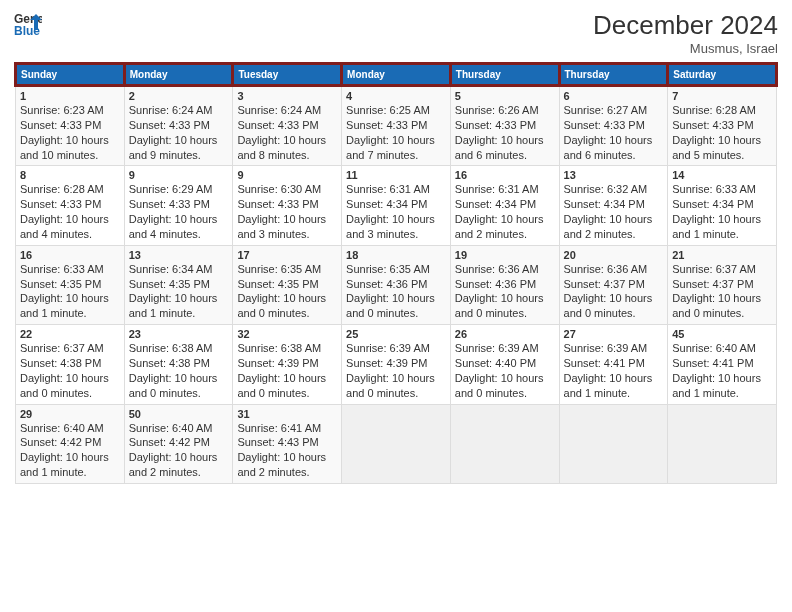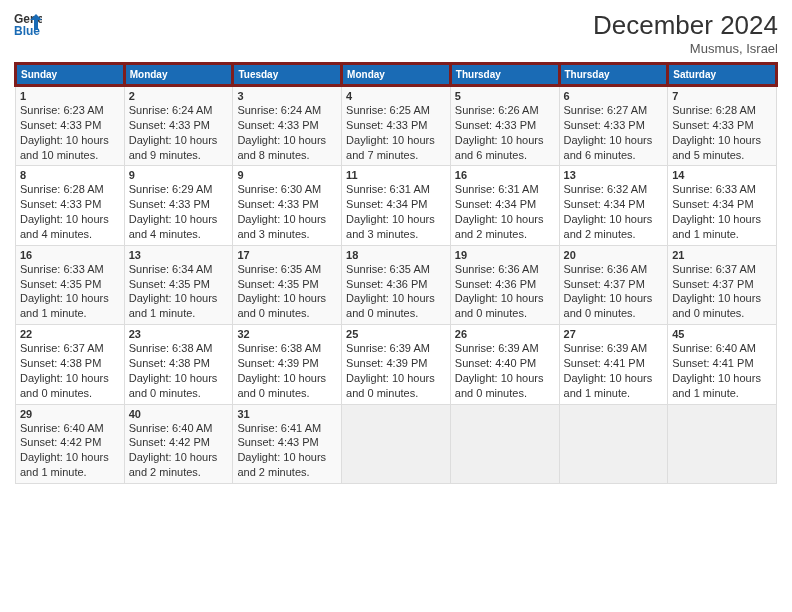--- a/index.html
+++ b/index.html
@@ -236,21 +236,21 @@
             <span class="day-number">45</span>
             <div class="day-info">Sunrise: 6:40 AM<br>Sunset: 4:41 PM<br>Daylight: 10 hours<br>and 1 minute.</div>
           </td>
         </tr>
         <tr>
           <td>
             <span class="day-number">29</span>
             <div class="day-info">Sunrise: 6:40 AM<br>Sunset: 4:42 PM<br>Daylight: 10 hours<br>and 1 minute.</div>
           </td>
           <td>
-            <span class="day-number">40</span>
+            <span class="day-number">50</span>
             <div class="day-info">Sunrise: 6:40 AM<br>Sunset: 4:42 PM<br>Daylight: 10 hours<br>and 2 minutes.</div>
           </td>
           <td>
             <span class="day-number">31</span>
             <div class="day-info">Sunrise: 6:41 AM<br>Sunset: 4:43 PM<br>Daylight: 10 hours<br>and 2 minutes.</div>
           </td>
           <td class="empty-cell"></td>
           <td class="empty-cell"></td>
           <td class="empty-cell"></td>
           <td class="empty-cell"></td>

